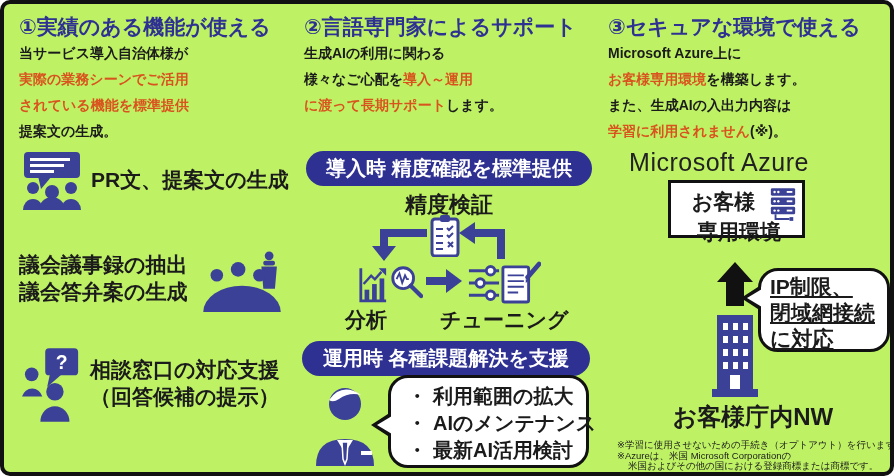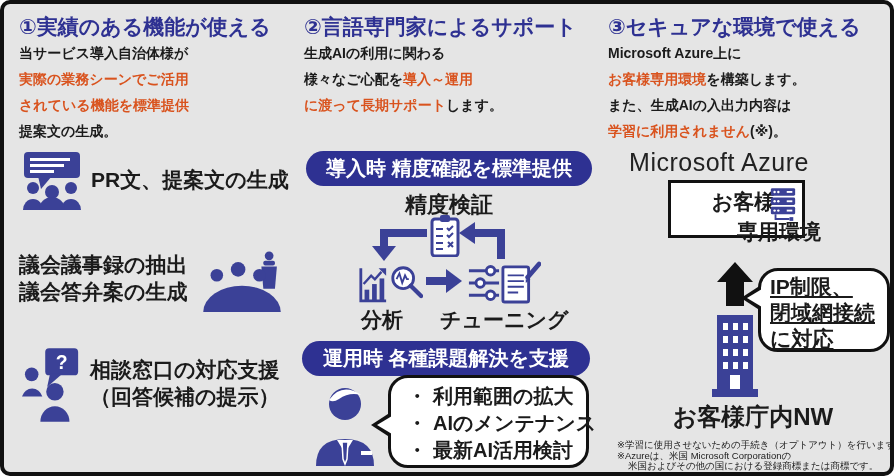--- a/index.html
+++ b/index.html
@@ -1,19 +1,19 @@
 <!DOCTYPE html>
 <html><head>
 <meta charset="utf-8">
 <style>
   * { margin:0; padding:0; box-sizing:border-box; }
   html,body { background:#fff; }
   body { font-family:"Liberation Sans","DejaVu Sans",sans-serif; }
 
-  .poster { position:relative; width:894px; height:476px; background:#e5e5e5;
+  .poster { position:relative; width:894px; height:476px; background:#bef264;
             border:4px solid #111; border-radius:10px; overflow:hidden; }
   .abs { position:absolute; }
   .nowrap { white-space:nowrap; }
 
   .col-title { font-size:21px; font-weight:700; color:#2e3192; white-space:nowrap; }
   .body-text { font-size:14px; font-weight:700; color:#1b1b1b; line-height:26px; }
   .body-text .ln { white-space:nowrap; display:block; }
   .orange { color:#d9531e; }
 
   .feature-label { font-size:21px; font-weight:600; color:#1b1b1b; line-height:27px; }
@@ -179,21 +179,21 @@
     </svg>
     <svg class="abs ic" style="left:167px; top:46px;" width="40" height="44" viewBox="0 0 42 44">
       <rect x="2" y="5" width="27" height="37" rx="2" fill="#fff" stroke="currentColor" stroke-width="3"></rect>
       <g stroke="currentColor" stroke-width="2">
         <path d="M7 14 H24 M7 20 H24 M7 26 H24 M7 32 H18"></path>
       </g>
       <path d="M40 2 L28 16" stroke="currentColor" stroke-width="5" stroke-linecap="round"></path>
       <polygon points="26,18 31,18 26,22" fill="currentColor"></polygon>
     </svg>
   </div>
-  <div class="abs cycle-label" style="left:357px; top:302px;">分析</div>
+  <div class="abs cycle-label" style="left:341px; top:302px;">分析</div>
   <div class="abs cycle-label" style="left:436px; top:302px;">チューニング</div>
 
   <div class="abs pill" style="left:298px; top:337px; width:288px;">運用時 各種課題解決を支援</div>
 
   <div class="abs" style="left:304px; top:376px;">
     <svg class="ic" width="74" height="86" viewBox="0 0 74 86" fill="currentColor">
       <circle cx="37" cy="24" r="16"></circle>
       <path d="M21 20 Q34 2 53 15 Q41 12 31 19 Q25 23 21 20 z" fill="#fff"></path>
       <path d="M8 86 q0 -27 29 -27 q29 0 29 27 z"></path>
       <polygon points="29,60 45,60 37,73" fill="#fff"></polygon>
@@ -219,21 +219,21 @@
   <div class="abs col-title" style="left:604px; top:9px;">③セキュアな環境で使える</div>
   <div class="abs body-text" style="left:604px; top:36px;">
     <span class="ln">Microsoft Azure上に</span>
     <span class="ln"><span class="orange">お客様専用環境</span><span>を構築します。</span></span>
     <span class="ln">また、生成AIの入出力内容は</span>
     <span class="ln"><span class="orange">学習に利用されません</span><span>(※)。</span></span>
   </div>
 
   <div class="abs azure-label" style="left:590px; top:144px; width:250px;">Microsoft Azure</div>
 
-  <div class="abs env-box" style="left:664px; top:176px; width:137px; height:58px;padding-left:40px;">
+  <div class="abs env-box" style="left:664px; top:176px; width:137px; height:58px;">
     <div class="env-text" style="padding-right:26px;">
       <span class="ln">お客様</span>
       <span class="ln" style="padding-left:26px;">専用環境</span>
     </div>
     <svg class="abs ic" style="right:5px; top:5px;" width="28" height="34" viewBox="0 0 30 36">
       <rect x="2" y="0" width="26" height="8" rx="1.5" fill="currentColor"></rect>
       <rect x="2" y="10" width="26" height="8" rx="1.5" fill="currentColor"></rect>
       <rect x="2" y="20" width="26" height="8" rx="1.5" fill="currentColor"></rect>
       <g fill="#fff">
         <circle cx="6" cy="4" r="1.3"></circle>

